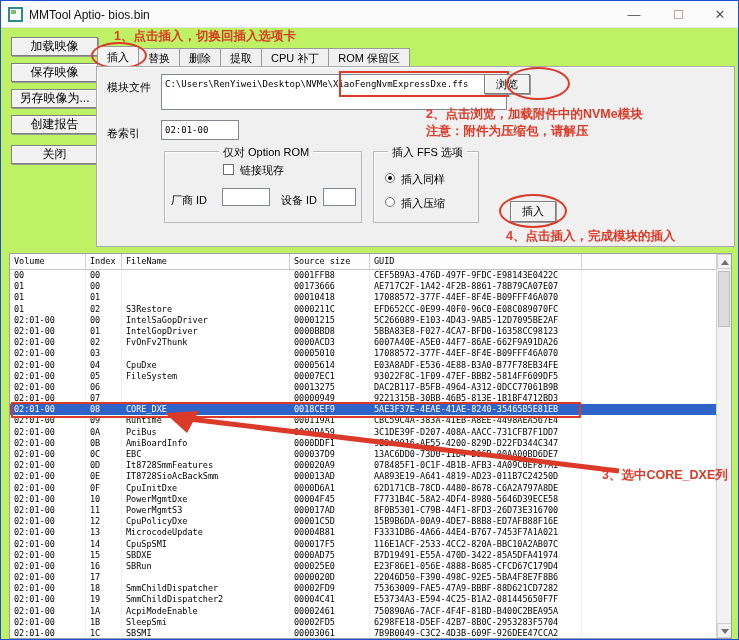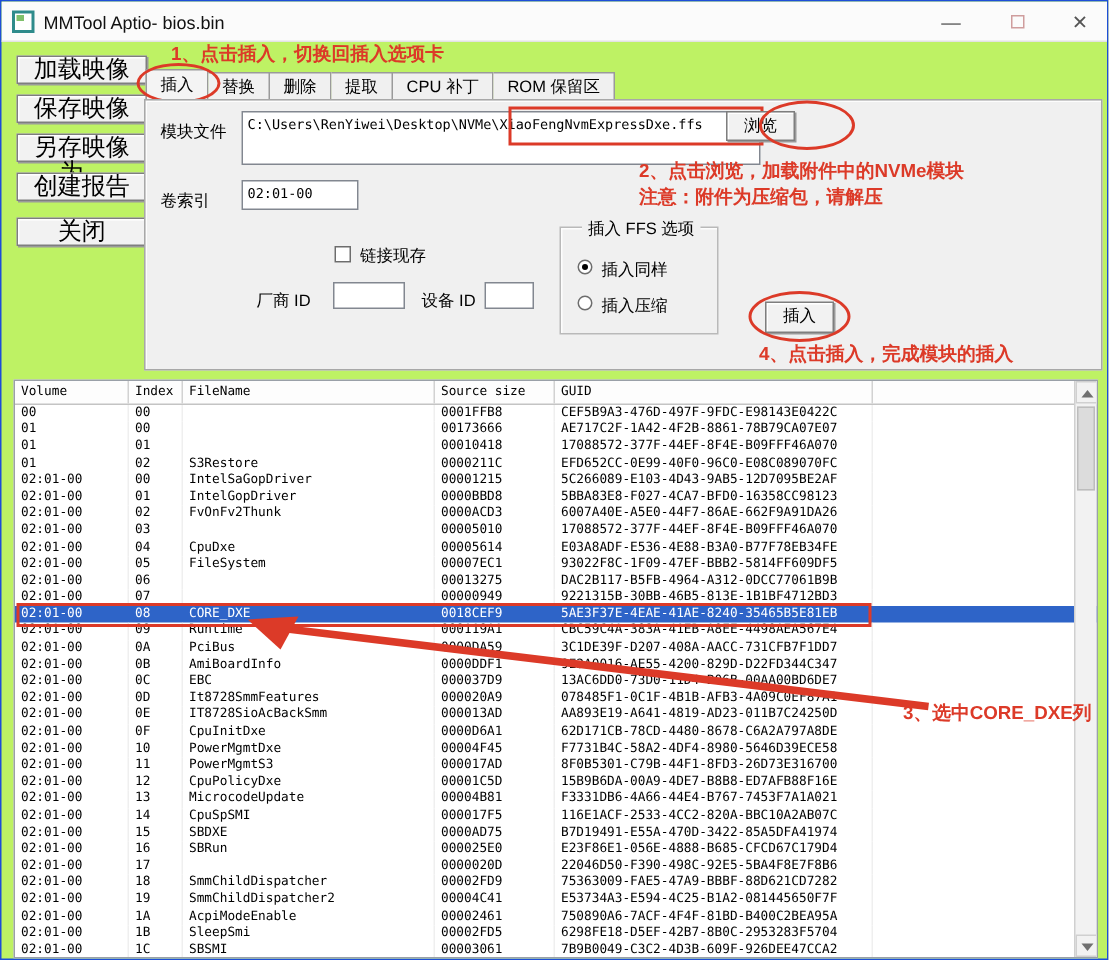--- a/index.html
+++ b/index.html
@@ -19,21 +19,21 @@
   .win-btn { position:absolute; top:4px; width:30px; height:20px; text-align:center; font-size:13px; color:#555; line-height:20px; cursor:default; }
   .btn-min { left:618px; }
   .btn-max { left:662px; }
   .btn-max .maxbox { display:inline-block; width:9px; height:9px; border:1px solid #cf9d9d; margin-top:5px; }
   .btn-close { left:704px; }
   
   .side-btn {
     position:absolute; left:10px; width:87px; height:19px;
     background:#f2f2f2; border:1px solid #7e7e7e;
     box-shadow: inset 1px 1px 0 #ffffff, 1px 1px 0 #9a9a9a;
-    font-size:16px; text-align:center; line-height:17px; color:#000; cursor:pointer;
+    font-size:12px; text-align:center; line-height:17px; color:#000; cursor:pointer;
   }
   
   .tabstrip { position:absolute; left:96px; top:47px; height:18px; display:flex; }
   .tab {
     height:18px; padding:0 9px; font-size:11px; line-height:18px; color:#000;
     border-top:1px solid #9a9a9a; border-right:1px solid #9a9a9a; background:#f0f0f0; cursor:pointer;
   }
   .tab:first-child { border-left:1px solid #9a9a9a; height:20px; margin-top:-2px; line-height:21px; background:#f4f4f4; }
   .tabpage { position:absolute; left:95px; top:65px; width:639px; height:181px; border:1px solid #a8a8a8; background:#f0f0f0;
     box-shadow: inset 1px 1px 0 #fdfdfd; }
@@ -118,20 +118,23 @@
   <div class="red-rect" style="left:338px; top:70px; width:170px; height:26px;"></div>
   <div class="smallbtn" style="left:483px; top:73px; width:46px; height:20px; line-height:18px;">浏览</div>
   <div class="red-ellipse" style="left:505px; top:66px; width:64px; height:33px;"></div>
 
   <div class="fieldlabel" style="left:106px; top:125px;">卷索引</div>
   <div class="textinput" style="left:160px; top:119px; width:78px; height:20px;">02:01-00</div>
 
   <div class="anno" style="left:425px; top:105px;">2、点击浏览，加载附件中的NVMe模块</div>
   <div class="anno" style="left:425px; top:122px;">注意：附件为压缩包，请解压</div>
 
+  <div class="groupbox" style="left:163px; top:150px; width:198px; height:72px;">
+    <span class="grouptitle" style="left:54px;">仅对 Option ROM</span>
+  </div>
   <div class="checkbox" style="left:222px; top:163px;"></div>
   <div class="ctrl-label" style="left:239px; top:162px;">链接现存</div>
   <div class="ctrl-label" style="left:170px; top:192px;">厂商 ID</div>
   <div class="textinput" style="left:221px; top:187px; width:48px; height:18px;"></div>
   <div class="ctrl-label" style="left:280px; top:192px;">设备 ID</div>
   <div class="textinput" style="left:322px; top:187px; width:33px; height:18px;"></div>
 
   <div class="groupbox" style="left:372px; top:150px; width:106px; height:72px;">
     <span class="grouptitle" style="left:14px;">插入 FFS 选项</span>
   </div>

